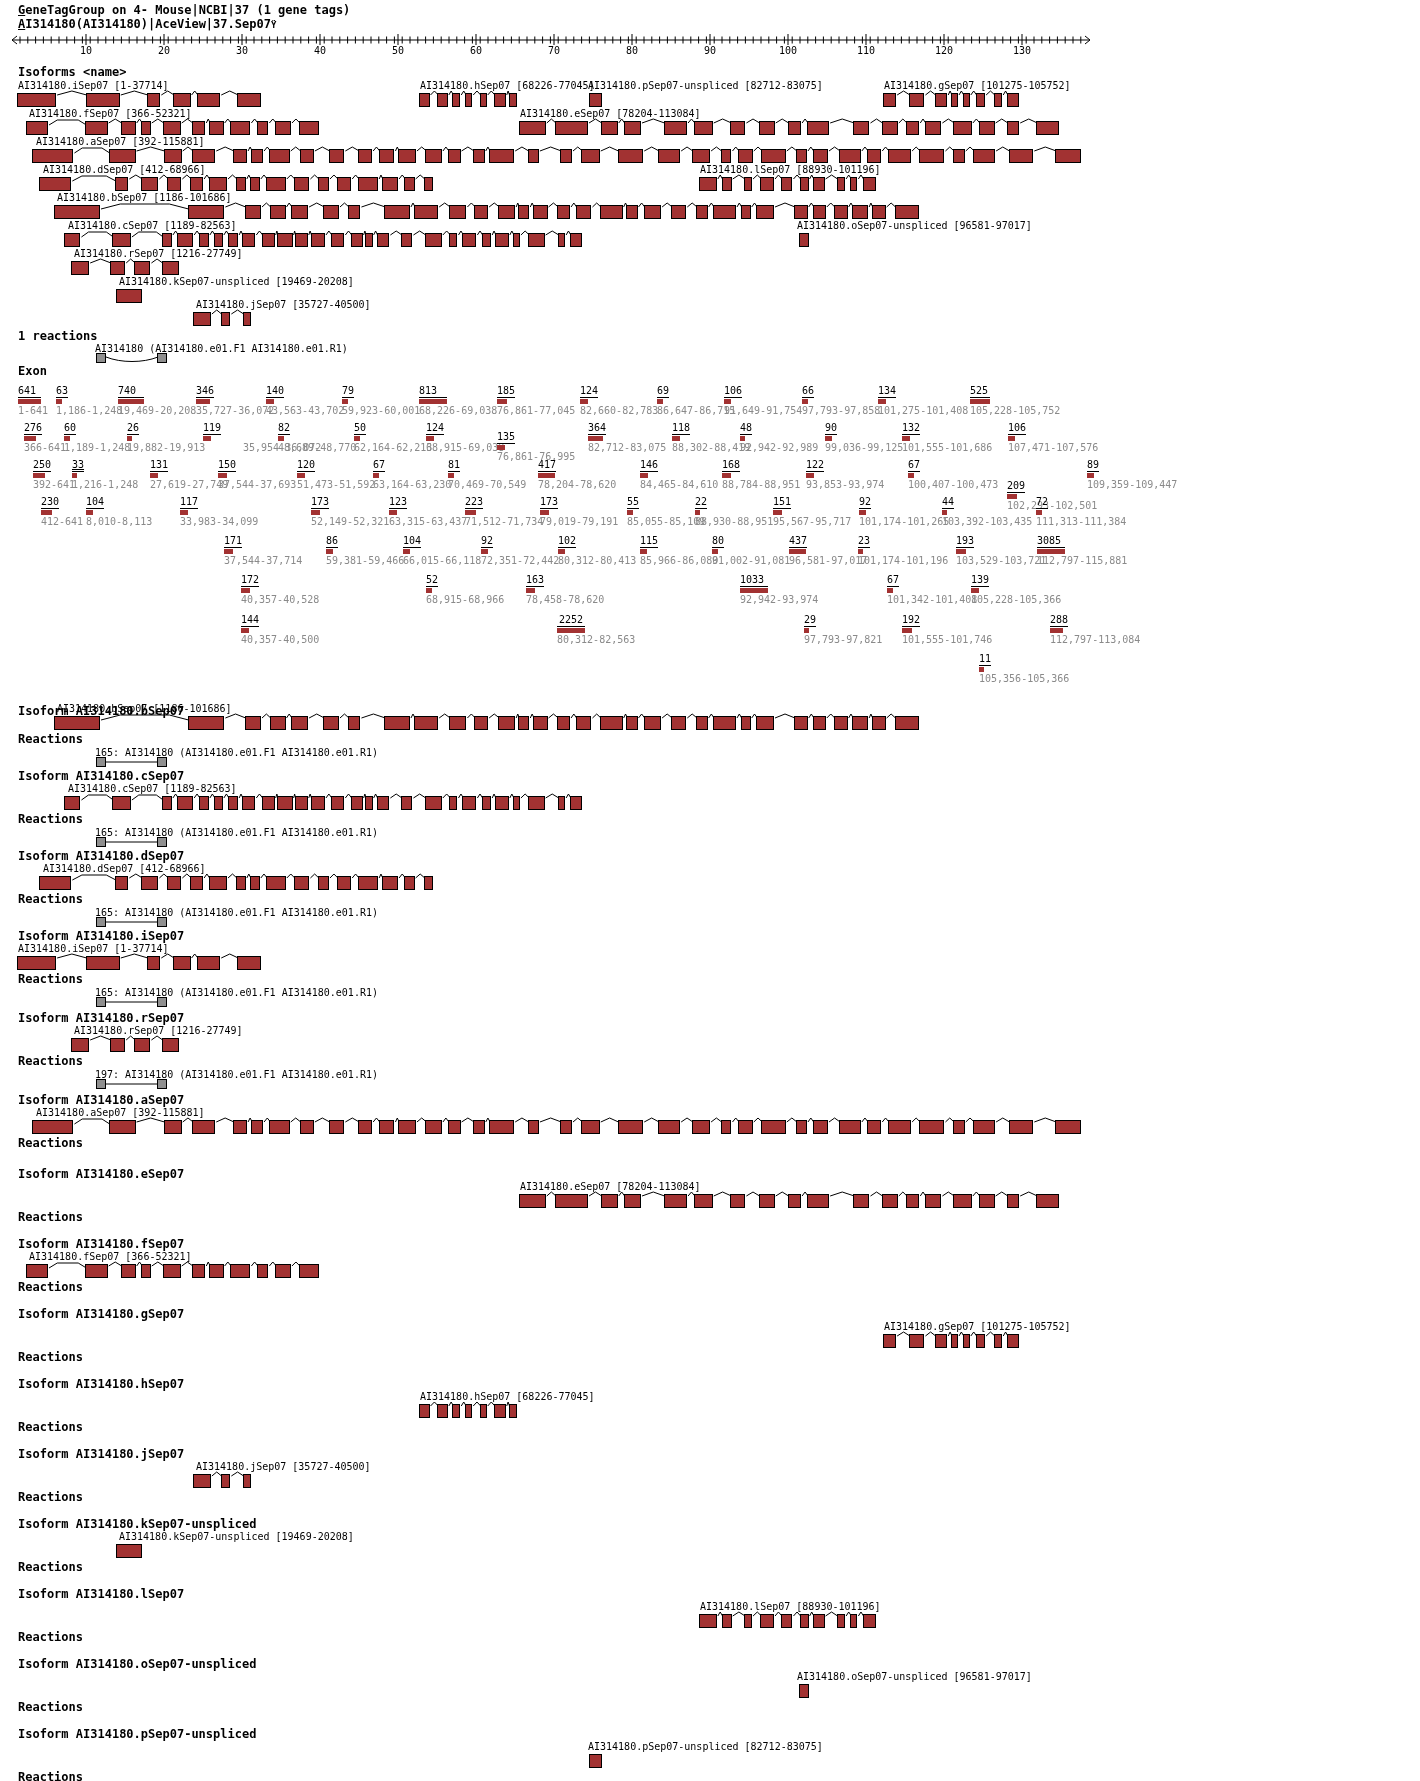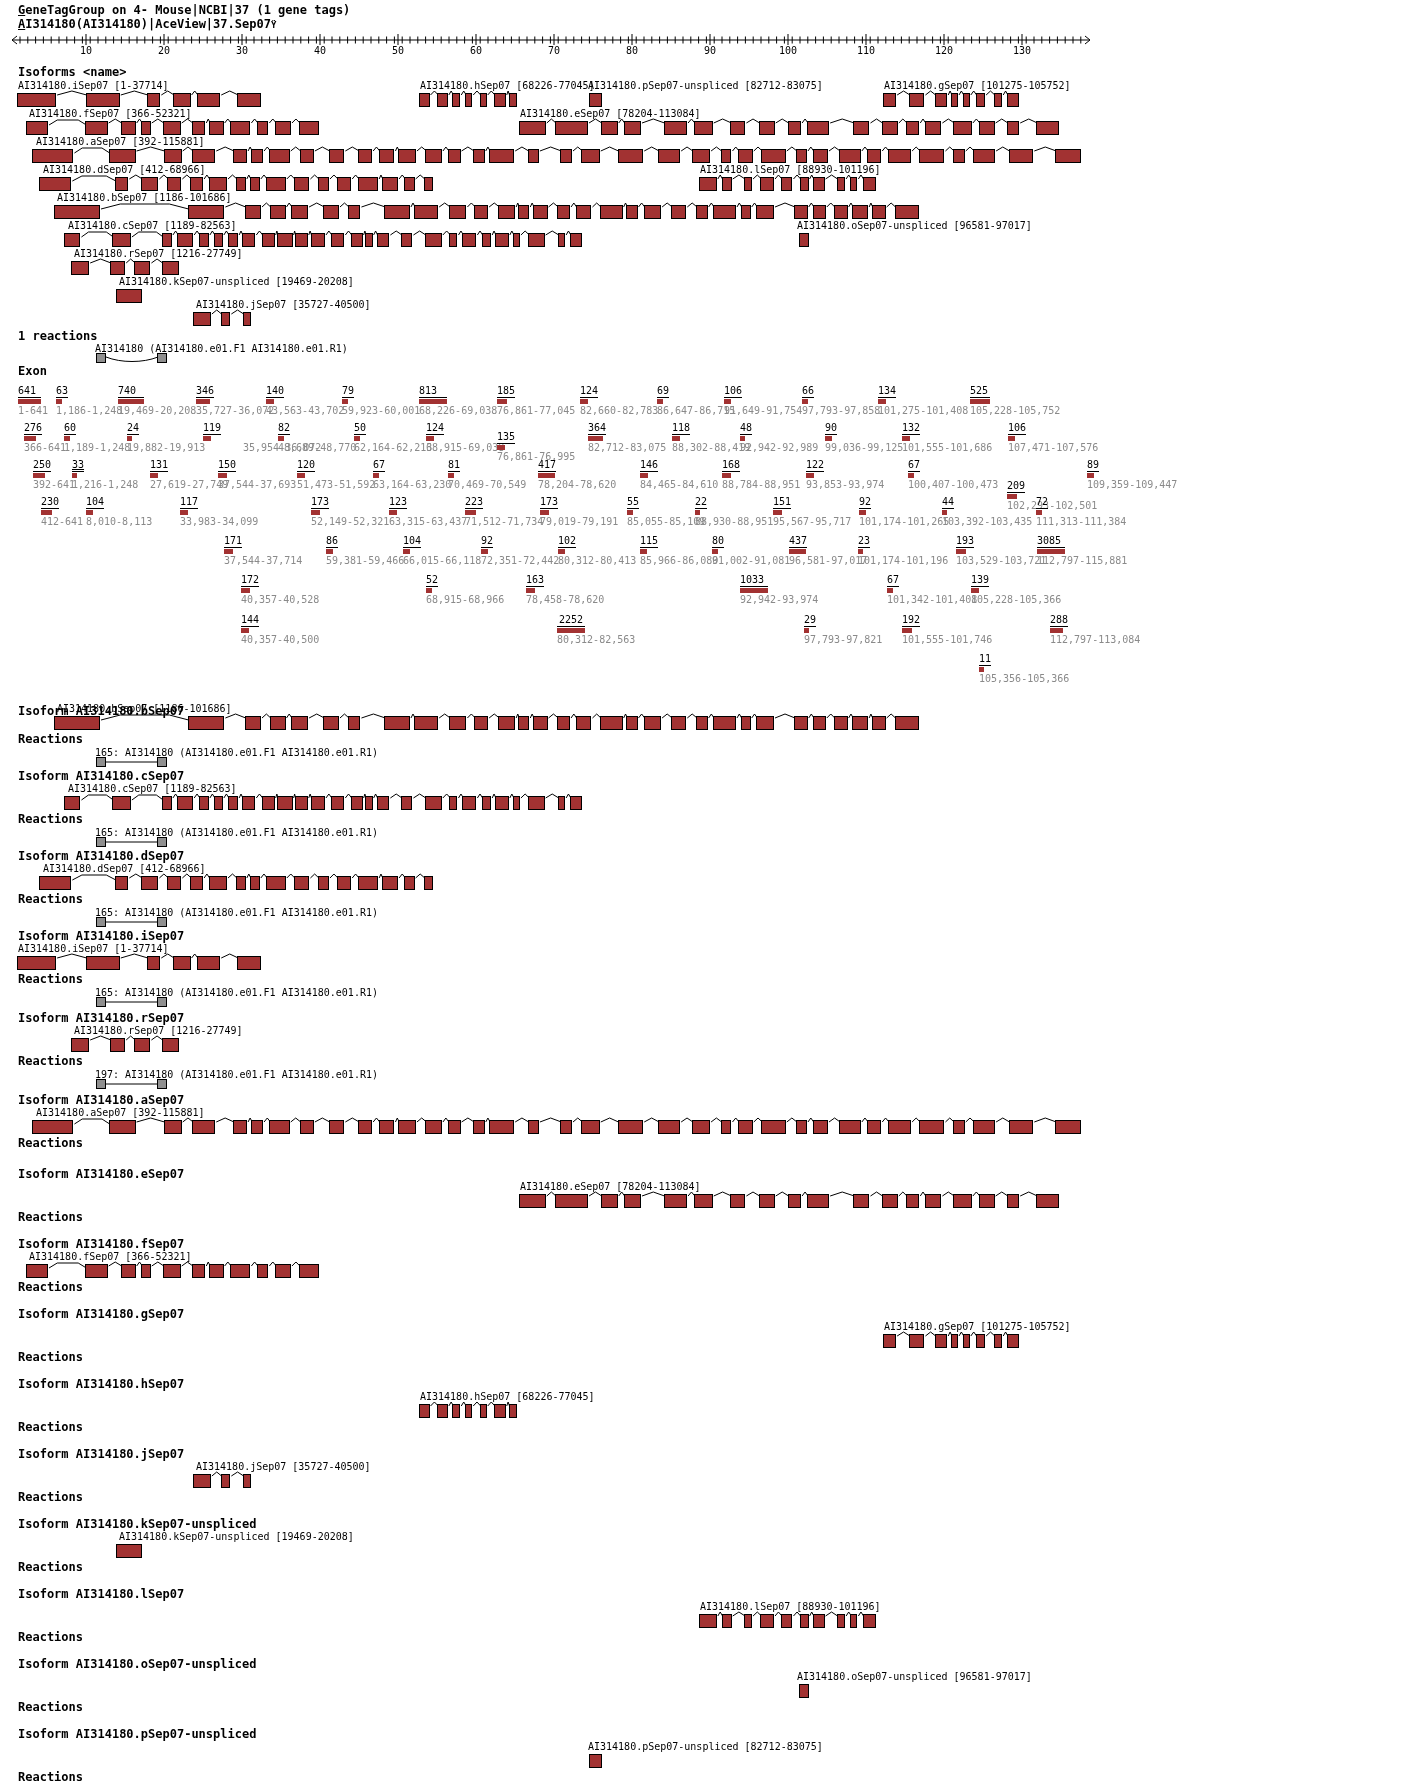--- a/index.html
+++ b/index.html
@@ -601,21 +601,21 @@
       <div class="abs " style="left: 419px; top: 380px;"><span class="num" style="min-width: 28px;">813</span><div style="width: 28px; height: 5px; background: rgb(162, 50, 50); margin-top: 1px;"></div><div class="coord" style="margin-top: 1px; white-space: pre;">68,226-69,038</div></div>
       <div class="abs " style="left: 497px; top: 380px;"><span class="num" style="min-width: 10px;">185</span><div style="width: 10px; height: 5px; background: rgb(162, 50, 50); margin-top: 1px;"></div><div class="coord" style="margin-top: 1px; white-space: pre;">76,861-77,045</div></div>
       <div class="abs " style="left: 580px; top: 380px;"><span class="num" style="min-width: 8px;">124</span><div style="width: 8px; height: 5px; background: rgb(162, 50, 50); margin-top: 1px;"></div><div class="coord" style="margin-top: 1px; white-space: pre;">82,660-82,783</div></div>
       <div class="abs " style="left: 657px; top: 380px;"><span class="num" style="min-width: 6px;">69</span><div style="width: 6px; height: 5px; background: rgb(162, 50, 50); margin-top: 1px;"></div><div class="coord" style="margin-top: 1px; white-space: pre;">86,647-86,715</div></div>
       <div class="abs " style="left: 724px; top: 380px;"><span class="num" style="min-width: 7px;">106</span><div style="width: 7px; height: 5px; background: rgb(162, 50, 50); margin-top: 1px;"></div><div class="coord" style="margin-top: 1px; white-space: pre;">91,649-91,754</div></div>
       <div class="abs " style="left: 802px; top: 380px;"><span class="num" style="min-width: 6px;">66</span><div style="width: 6px; height: 5px; background: rgb(162, 50, 50); margin-top: 1px;"></div><div class="coord" style="margin-top: 1px; white-space: pre;">97,793-97,858</div></div>
       <div class="abs " style="left: 878px; top: 380px;"><span class="num" style="min-width: 8px;">134</span><div style="width: 8px; height: 5px; background: rgb(162, 50, 50); margin-top: 1px;"></div><div class="coord" style="margin-top: 1px; white-space: pre;">101,275-101,408</div></div>
       <div class="abs " style="left: 970px; top: 380px;"><span class="num" style="min-width: 20px;">525</span><div style="width: 20px; height: 5px; background: rgb(162, 50, 50); margin-top: 1px;"></div><div class="coord" style="margin-top: 1px; white-space: pre;">105,228-105,752</div></div>
       <div class="abs " style="left: 24px; top: 417px;"><span class="num" style="min-width: 12px;">276</span><div style="width: 12px; height: 5px; background: rgb(162, 50, 50); margin-top: 1px;"></div><div class="coord" style="margin-top: 1px; white-space: pre;">366-641</div></div>
       <div class="abs " style="left: 64px; top: 417px;"><span class="num" style="min-width: 6px;">60</span><div style="width: 6px; height: 5px; background: rgb(162, 50, 50); margin-top: 1px;"></div><div class="coord" style="margin-top: 1px; white-space: pre;">1,189-1,248</div></div>
-      <div class="abs " style="left: 127px; top: 417px;"><span class="num" style="min-width: 5px;">24</span><div style="width: 5px; height: 5px; background: rgb(162, 50, 50); margin-top: 1px;"></div><div class="coord" style="margin-top: 1px; white-space: pre;">19,882-19,913</div></div>
+      <div class="abs " style="left: 127px; top: 417px;"><span class="num" style="min-width: 5px;">26</span><div style="width: 5px; height: 5px; background: rgb(162, 50, 50); margin-top: 1px;"></div><div class="coord" style="margin-top: 1px; white-space: pre;">19,882-19,913</div></div>
       <div class="abs " style="left: 203px; top: 417px;"><span class="num" style="min-width: 8px;">119</span><div style="width: 8px; height: 5px; background: rgb(162, 50, 50); margin-top: 1px;"></div><div class="coord" style="margin-top: 1px; white-space: pre; padding-left: 40px;">35,954-36,072</div></div>
       <div class="abs " style="left: 278px; top: 417px;"><span class="num" style="min-width: 6px;">82</span><div style="width: 6px; height: 5px; background: rgb(162, 50, 50); margin-top: 1px;"></div><div class="coord" style="margin-top: 1px; white-space: pre;">48,689-48,770</div></div>
       <div class="abs " style="left: 354px; top: 417px;"><span class="num" style="min-width: 6px;">50</span><div style="width: 6px; height: 5px; background: rgb(162, 50, 50); margin-top: 1px;"></div><div class="coord" style="margin-top: 1px; white-space: pre;">62,164-62,213</div></div>
       <div class="abs " style="left: 426px; top: 417px;"><span class="num" style="min-width: 8px;">124</span><div style="width: 8px; height: 5px; background: rgb(162, 50, 50); margin-top: 1px;"></div><div class="coord" style="margin-top: 1px; white-space: pre;">68,915-69,038</div></div>
       <div class="abs " style="left: 497px; top: 426px;"><span class="num" style="min-width: 8px;">135</span><div style="width: 8px; height: 5px; background: rgb(162, 50, 50); margin-top: 1px;"></div><div class="coord" style="margin-top: 1px; white-space: pre;">76,861-76,995</div></div>
       <div class="abs " style="left: 588px; top: 417px;"><span class="num" style="min-width: 15px;">364</span><div style="width: 15px; height: 5px; background: rgb(162, 50, 50); margin-top: 1px;"></div><div class="coord" style="margin-top: 1px; white-space: pre;">82,712-83,075</div></div>
       <div class="abs " style="left: 672px; top: 417px;"><span class="num" style="min-width: 8px;">118</span><div style="width: 8px; height: 5px; background: rgb(162, 50, 50); margin-top: 1px;"></div><div class="coord" style="margin-top: 1px; white-space: pre;">88,302-88,419</div></div>
       <div class="abs " style="left: 740px; top: 417px;"><span class="num" style="min-width: 5px;">48</span><div style="width: 5px; height: 5px; background: rgb(162, 50, 50); margin-top: 1px;"></div><div class="coord" style="margin-top: 1px; white-space: pre;">92,942-92,989</div></div>
       <div class="abs " style="left: 825px; top: 417px;"><span class="num" style="min-width: 7px;">90</span><div style="width: 7px; height: 5px; background: rgb(162, 50, 50); margin-top: 1px;"></div><div class="coord" style="margin-top: 1px; white-space: pre;">99,036-99,125</div></div>
       <div class="abs " style="left: 902px; top: 417px;"><span class="num" style="min-width: 8px;">132</span><div style="width: 8px; height: 5px; background: rgb(162, 50, 50); margin-top: 1px;"></div><div class="coord" style="margin-top: 1px; white-space: pre;">101,555-101,686</div></div>

